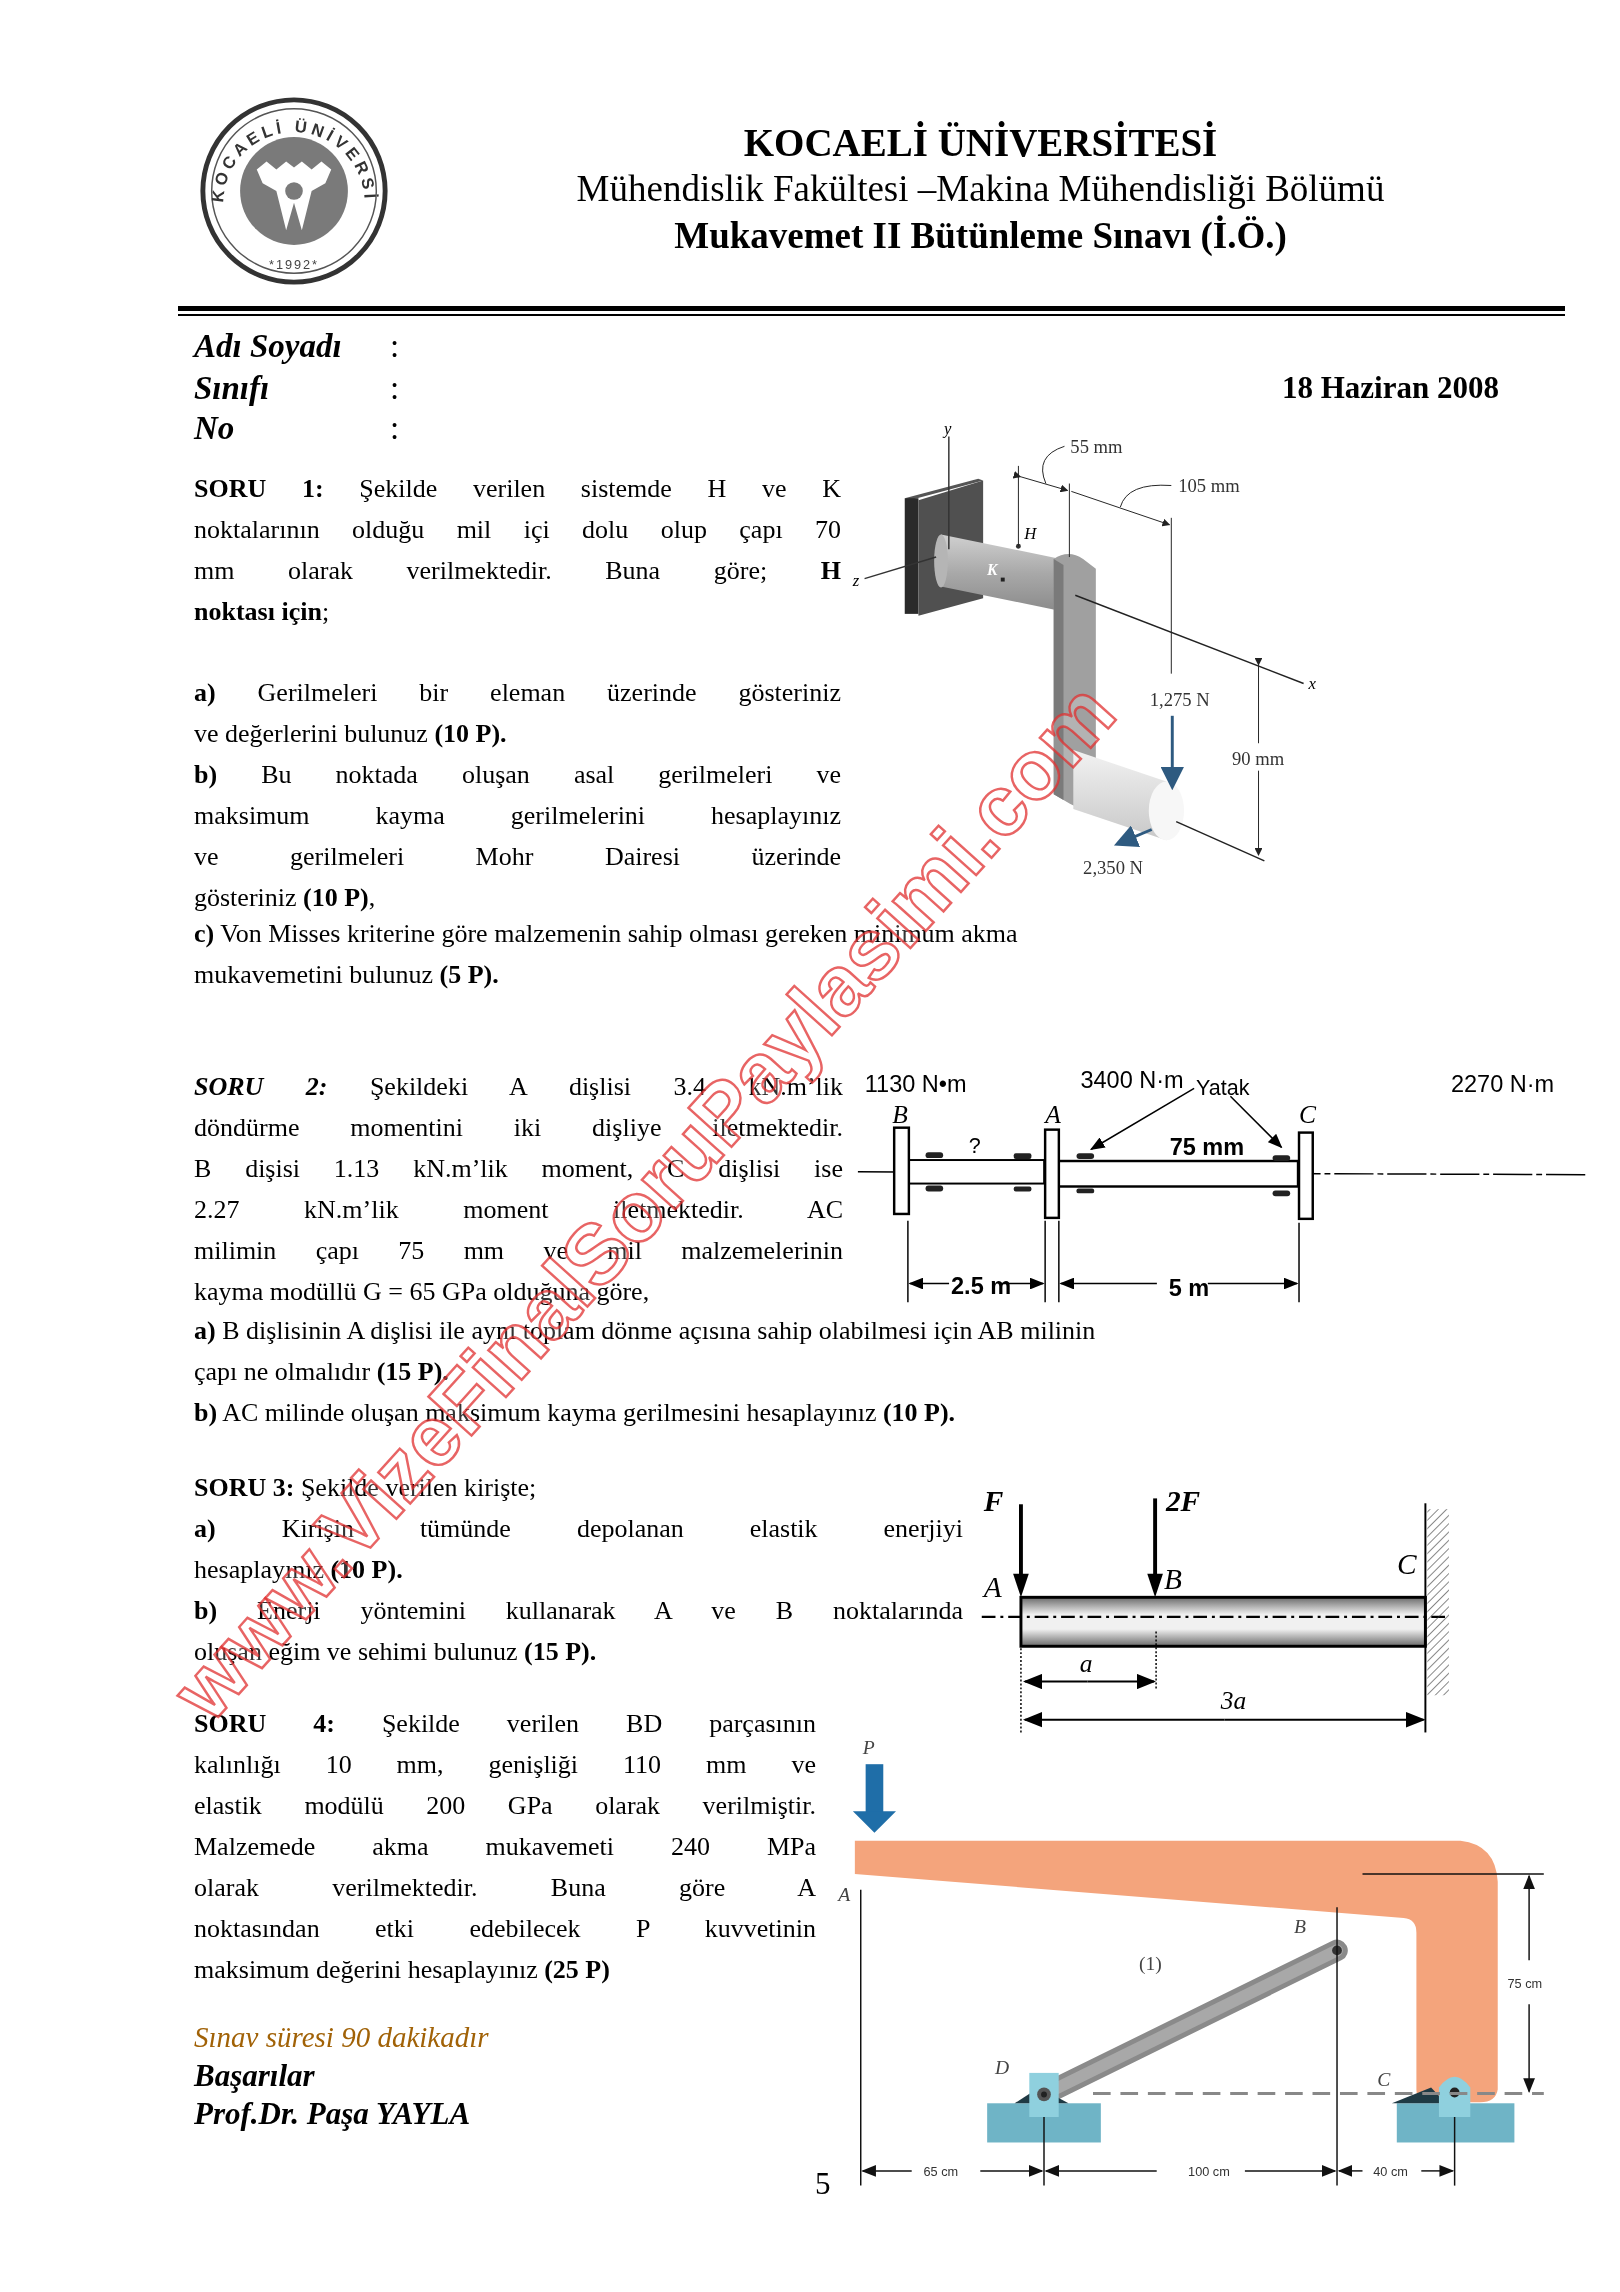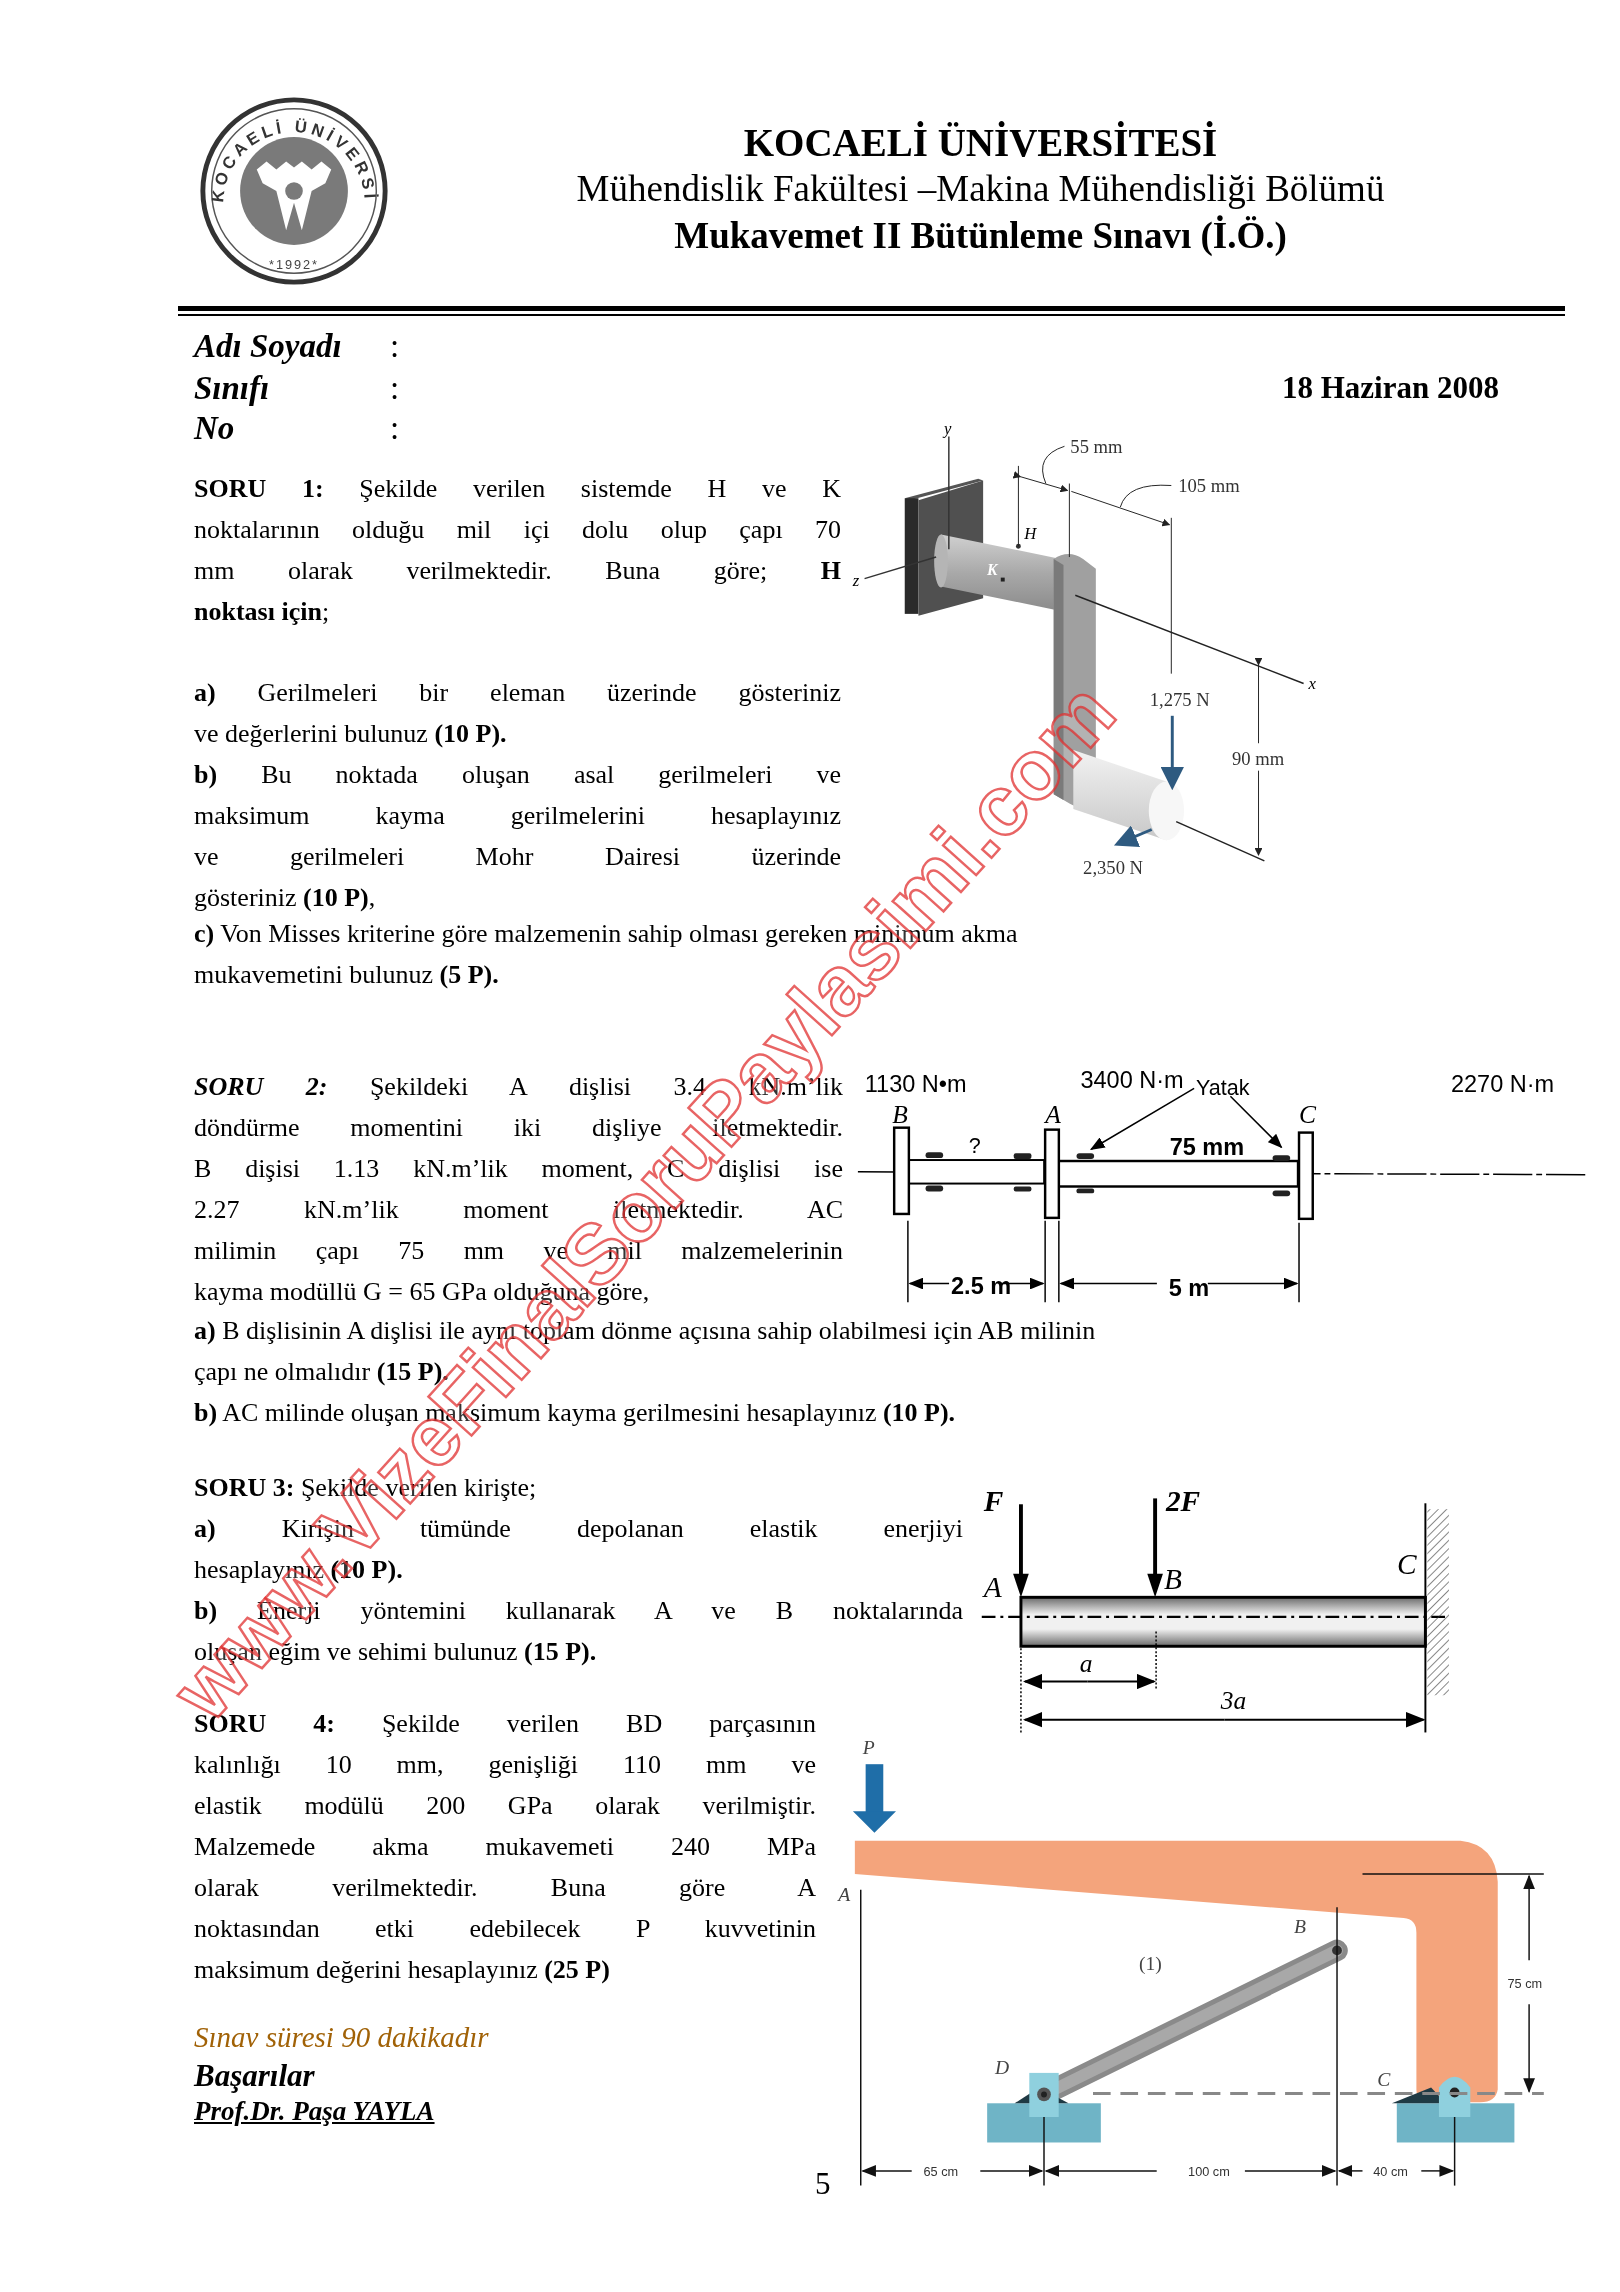--- a/index.html
+++ b/index.html
@@ -328,19 +328,19 @@
   <g class="sans" font-size="13" fill="#333">
     <text x="92" y="460" class="sans">65 cm</text>
   </g>
   <text x="362" y="460" font-size="13" fill="#333" class="sans">100 cm</text>
   <text x="551" y="460" font-size="13" fill="#333" class="sans">40 cm</text>
   <text x="688" y="268" font-size="13" fill="#333" class="sans">75 cm</text>
 </svg>
 
 <div class="abs it" style="left:194px; top:2021px; font-size:29px; color:#a16207;">Sınav süresi 90 dakikadır</div>
 <div class="abs it b" style="left:194px; top:2058px; font-size:31px;">Başarılar</div>
-<div class="abs it b" style="left:194px; top:2096px; font-size:27px;text-decoration:underline;">Prof.Dr. Paşa YAYLA</div>
+<div class="abs it b" style="left:194px; top:2096px; font-size:31px;">Prof.Dr. Paşa YAYLA</div>
 <div class="abs" style="left:815px; top:2166px; font-size:31px;">5</div>
 
 <svg id="watermark" class="abs" viewBox="0 0 1653 2339">
   <text id="wm-text" x="0" y="0" font-size="86" font-weight="bold" fill="rgba(255,255,255,0.2)" stroke="#e03030" stroke-width="2.5" stroke-opacity="0.75" transform="translate(215,1760) rotate(-48)" class="sans" font-family="Liberation Sans, sans-serif">www.VizeFinalSoruPaylasimi.com</text>
 </svg>
 
 
 </body></html>

